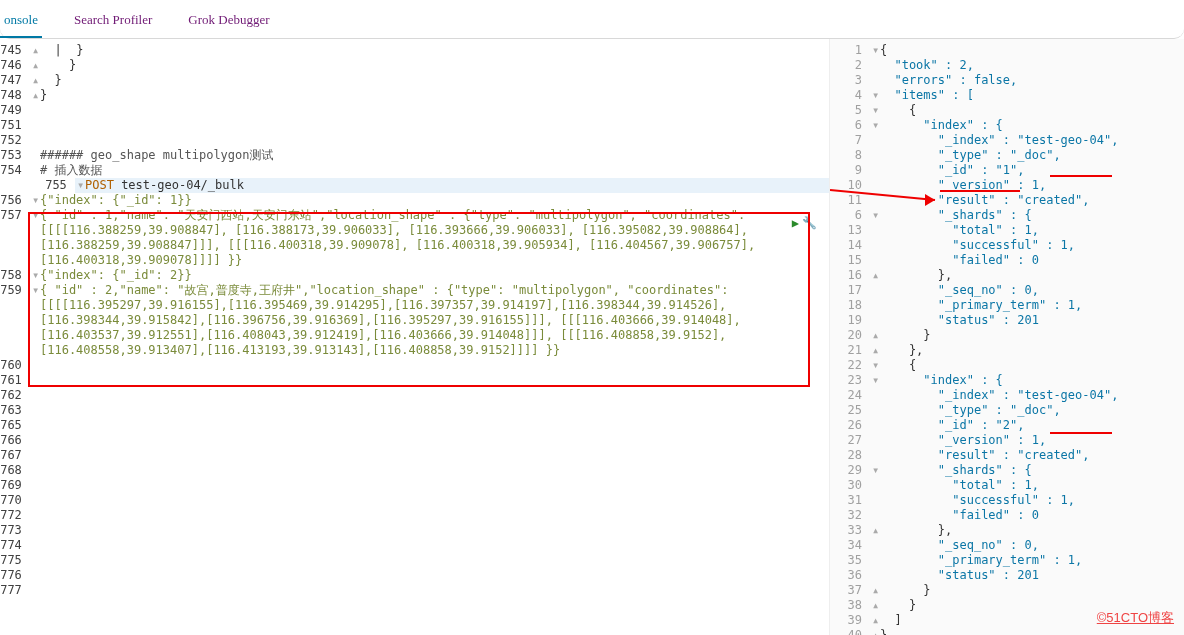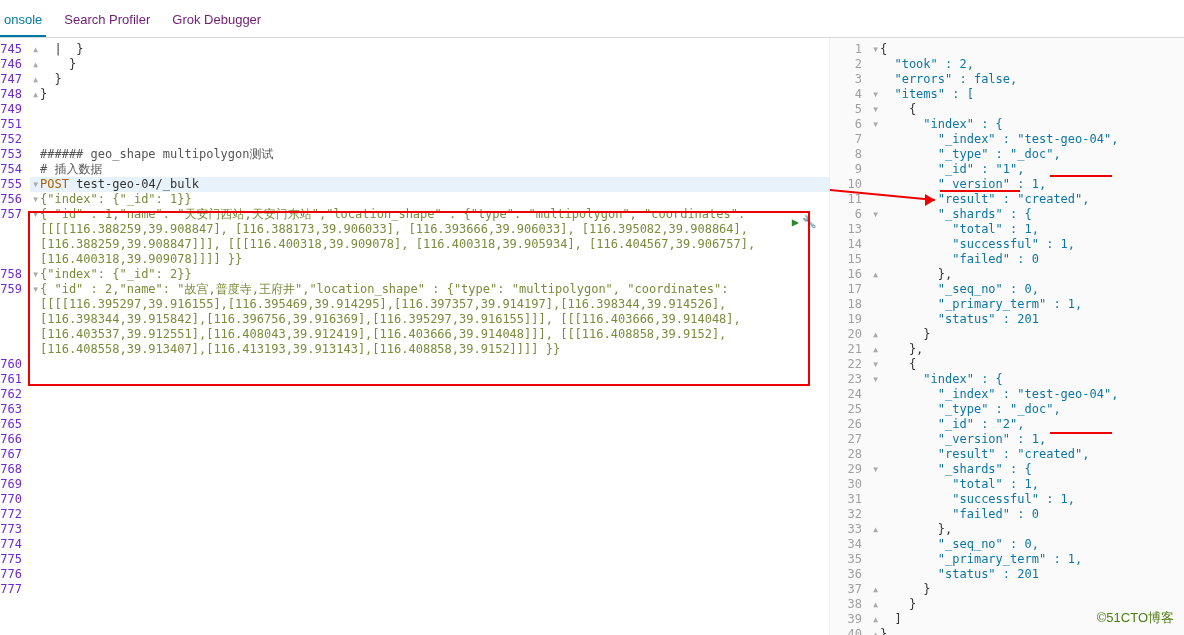--- a/index.html
+++ b/index.html
@@ -1,41 +1,41 @@
 <!DOCTYPE html>
 <html><head>
 <meta charset="utf-8">
 <style>
   * { margin:0; padding:0; box-sizing:border-box; }
   body { font-family: Consolas, Monaco, monospace; font-size:12px; background:#fff; color:#333; }
-  .tabs { display:flex; gap:14px; padding:6px 0 0 0; border-bottom:1px solid #d8d8d8; font-family:Liberation Sans, sans-serif; font-size:13px;}
+  .tabs { display:flex; gap:28px; padding:6px 0 0 0; border-bottom:1px solid #d8d8d8; font-family:Liberation Serif, serif; font-size:13px;border-radius:10px;}
   .tab { padding:6px 4px 8px; color:#701a75; cursor:pointer; }
   .tab.active { border-bottom:2px solid #0079a5; color:#0079a5; font-weight:500;}
   .container { display:flex; height:calc(100vh - 34px); }
   .pane { flex:1; overflow:auto; position:relative; }
   .pane-left { flex:0 0 830px; border-right:1px solid #eee; position:relative; background:#fff; }
   .pane-right { background:#fafafa; }
-  .gutter { display:inline-block; width:30px; text-align:right; color:#6d28d9; padding-right:8px; vertical-align:top; user-select:none; background:#fff;}
+  .gutter { display:inline-block; width:30px; text-align:center; color:#404040; padding-right:8px; vertical-align:top; user-select:none; background:#fff;}
   .gutter-r { display:inline-block; width:40px; text-align:right; color:#a0a0a0; padding-right:8px; vertical-align:top; user-select:none;}
   .fold { color:#aaa; padding-left:2px; width:10px; display:inline-block;}
   .lines { padding:4px 0; }
   .ln { white-space:pre; line-height:15px; min-height:15px;}
   .code { display:inline-block; vertical-align:top; white-space:pre-wrap; max-width:770px;}
   .code-r { display:inline-block; vertical-align:top; white-space:pre;}
   .kw { color:#0b76a6; }
   .str { color:#7a8b3a; }
   .post { color:#b06000; }
   .cm { color:#555;text-align:right; }
-  .active-line { background:#e8f2fa; }
+  .active-line { background:#e8f2fa;margin-left:45px; }
   .redbox { position:absolute; left:28px; top:173px; width:782px; height:175px; border:2px solid #ef0000; pointer-events:none;}
   .arrow { position:absolute; left:830px; top:180px; pointer-events:none; }
   .underline1 { position:absolute; left:1050px; top:175px; width:62px; border-bottom:2px solid #ef0000;}
   .underline2 { position:absolute; left:940px; top:190px; width:80px; border-bottom:2px solid #ef0000;}
   .underline3 { position:absolute; left:1050px; top:432px; width:62px; border-bottom:2px solid #ef0000;}
-  .watermark { position:absolute; right:10px; bottom:8px; color:#4d7c0f; font-family:Arial; font-size:13px;}
+  .watermark { position:absolute; right:10px; bottom:8px; color:#ef4444; font-family:Arial; font-size:13px;text-decoration:underline;}
   .play-icon { position:absolute; right:30px; top:177px; color:#2a8a2a; cursor:pointer; font-size:12px;}
   .wrench-icon { position:absolute; right:12px; top:177px; color:#888; cursor:pointer; font-size:12px;}
 </style>
 </head>
 <body>
 
 <div class="tabs">
   <span class="tab active">onsole</span>
   <span class="tab">Search Profiler</span>
   <span class="tab">Grok Debugger</span>

